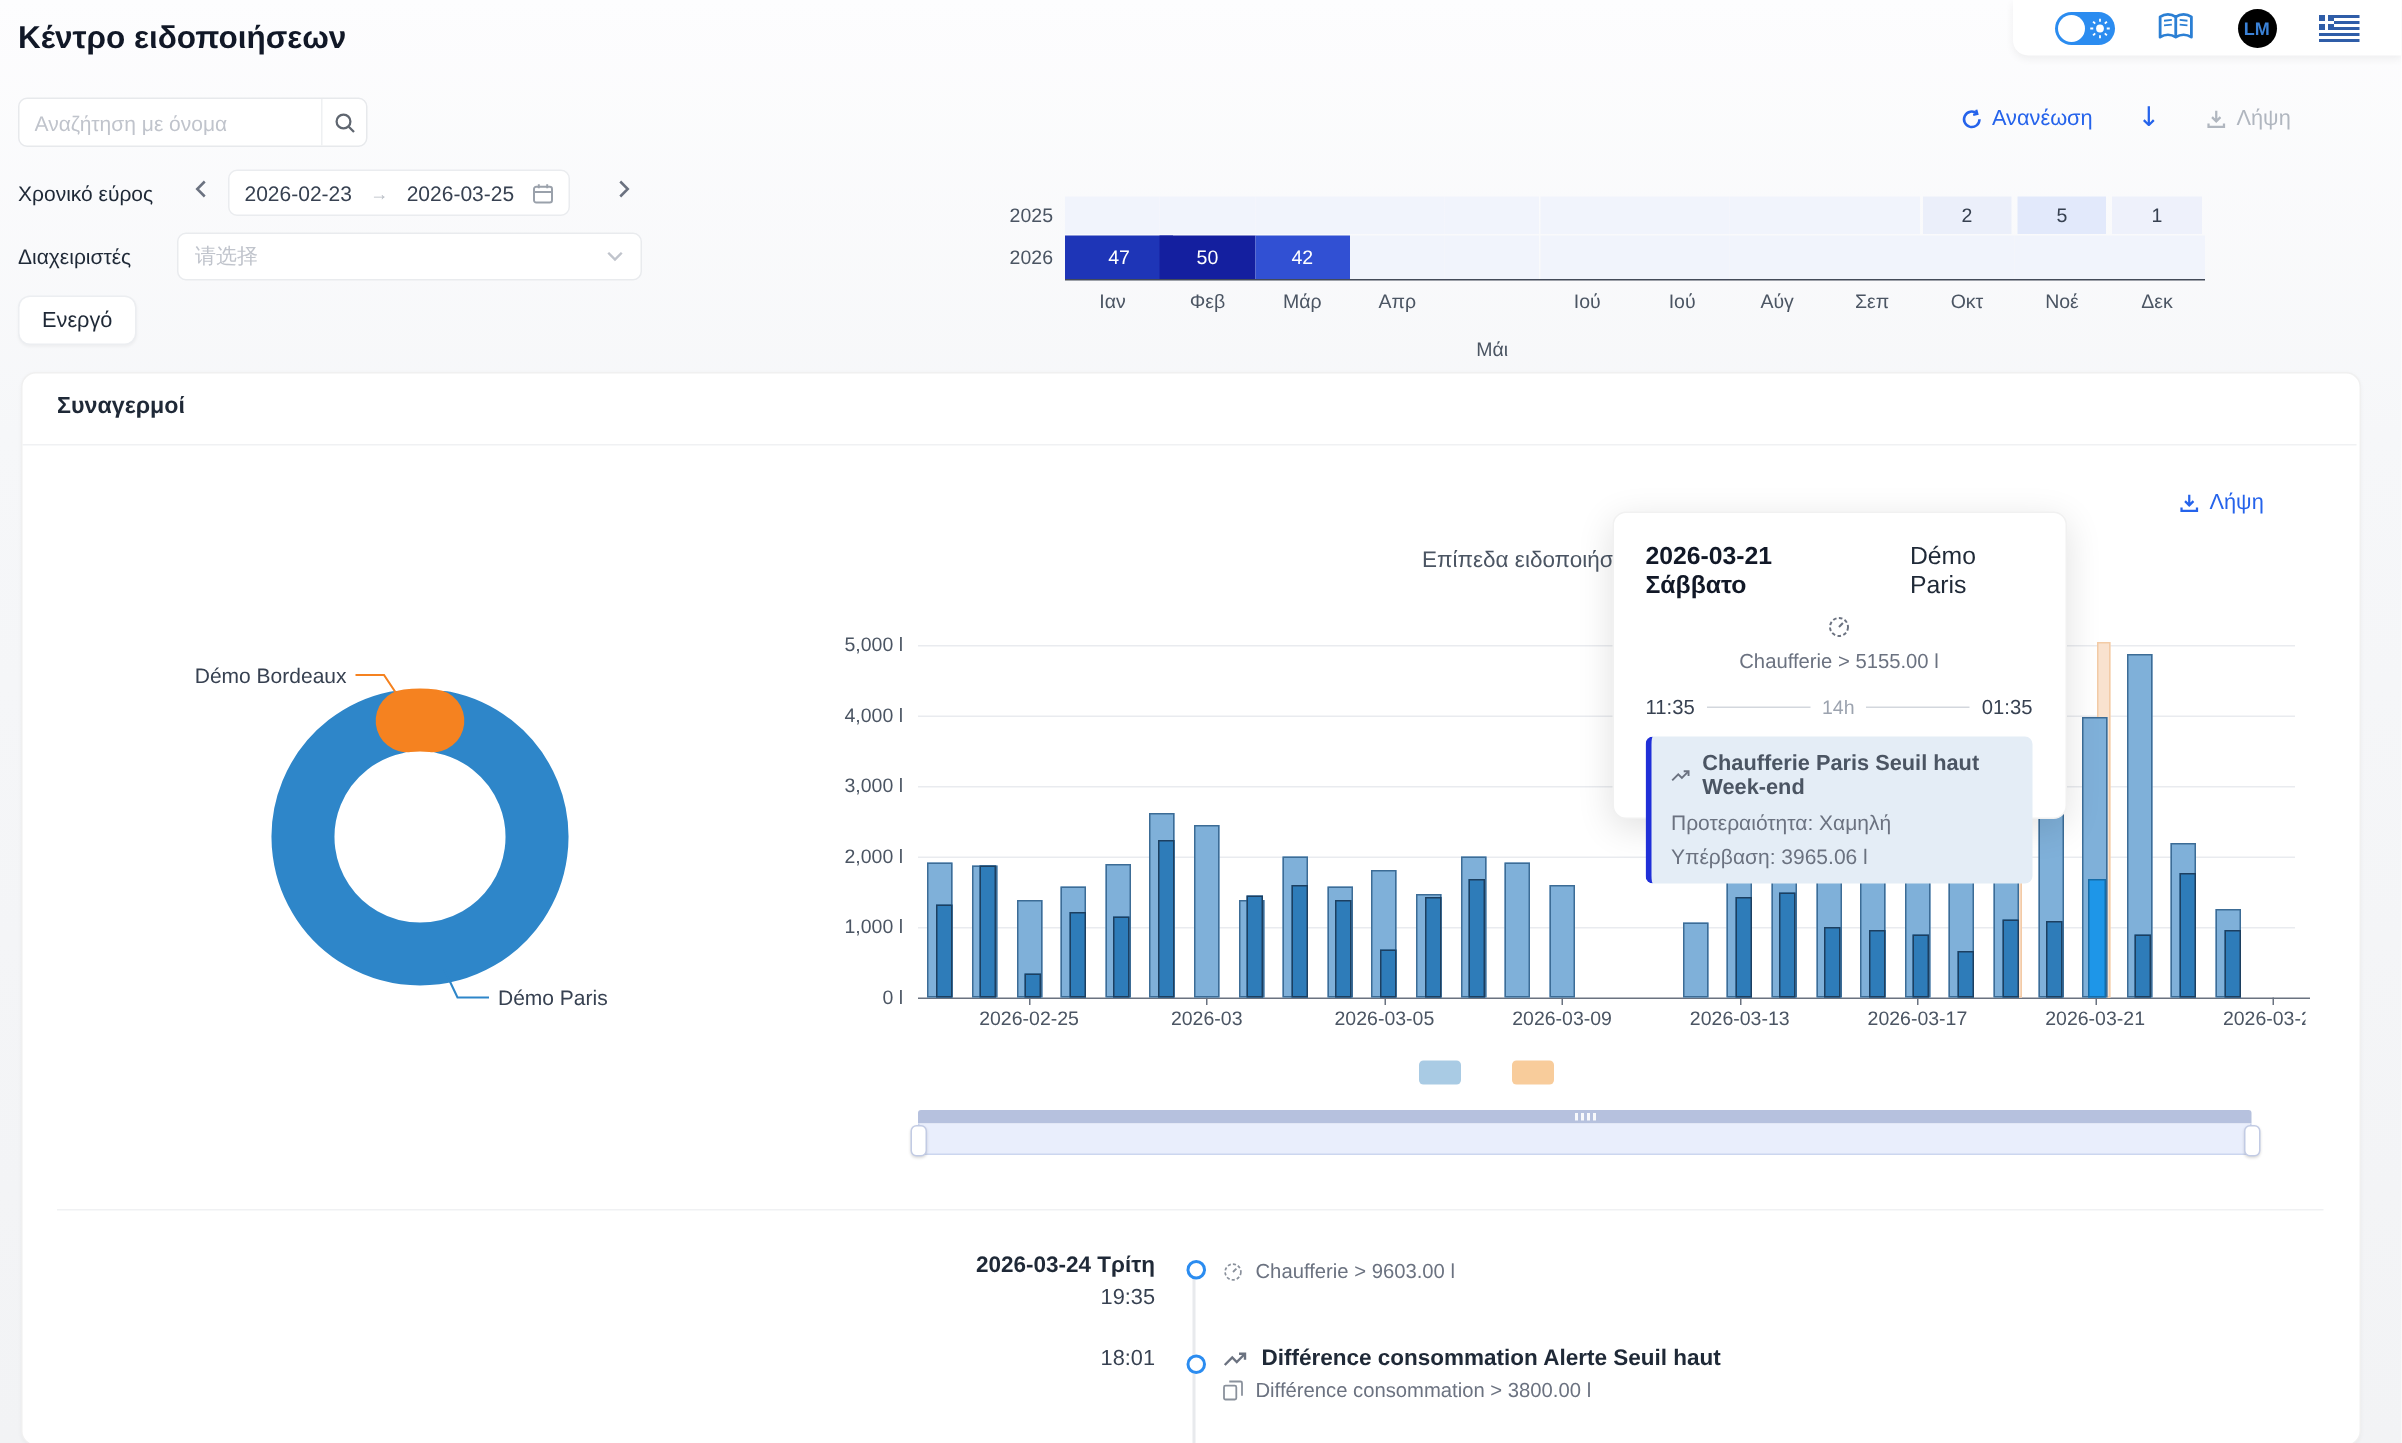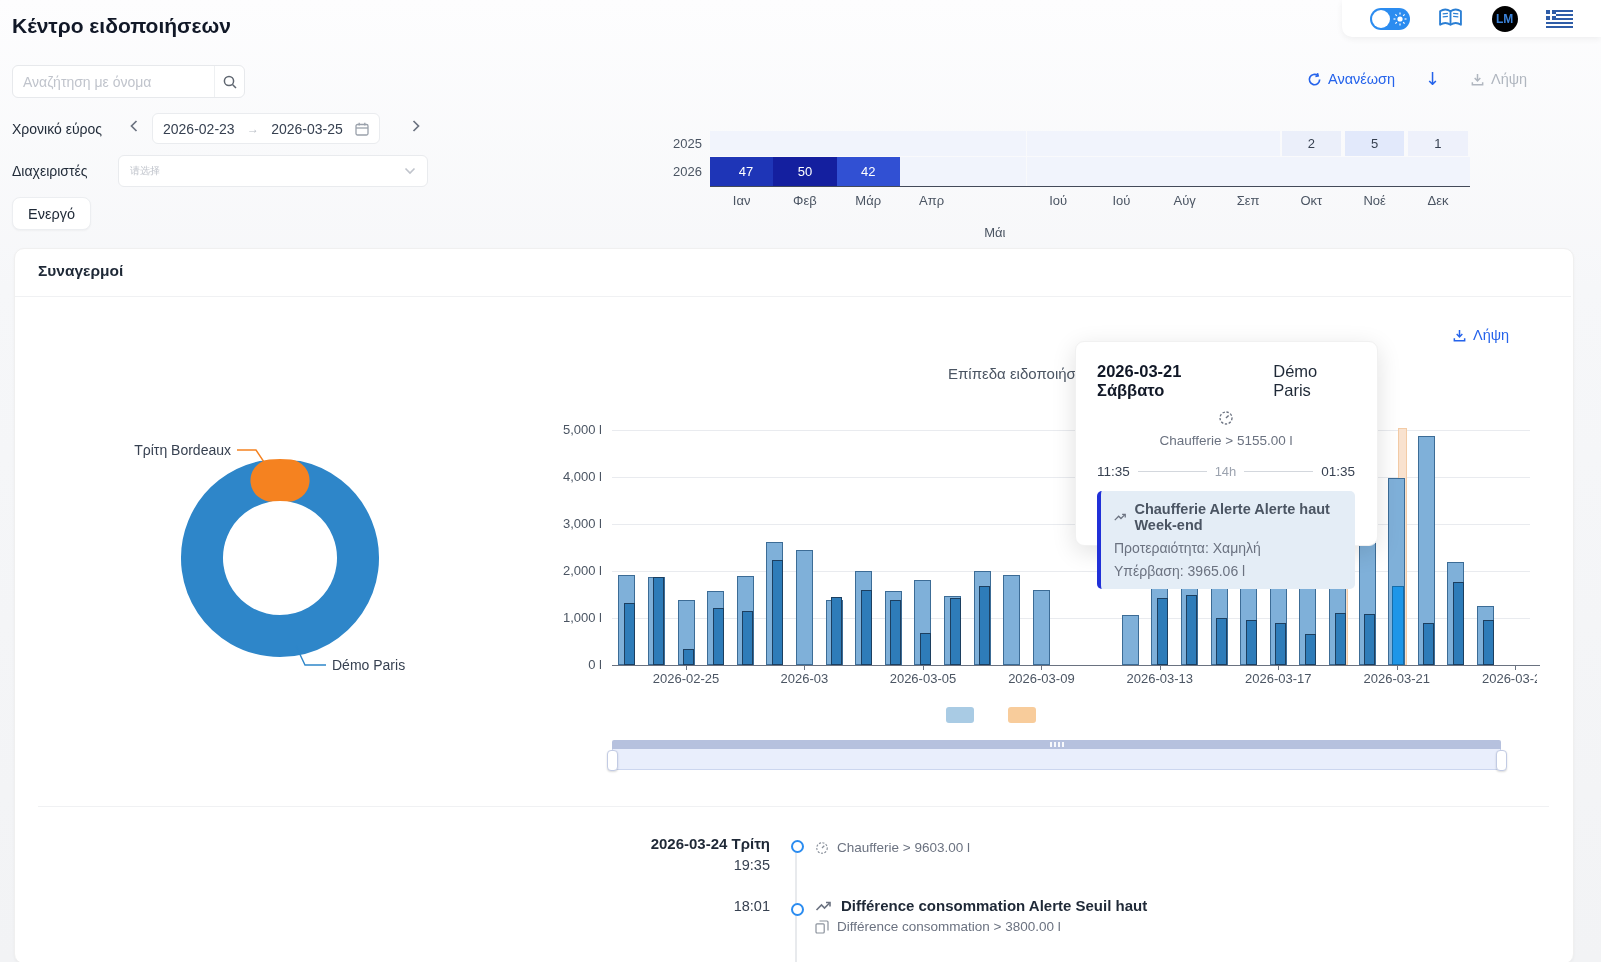--- a/index.html
+++ b/index.html
@@ -27,21 +27,21 @@
   .search input::placeholder{color:#c0c4cc;}
   .search .btn{width:36px;height:100%;border-left:1px solid #eef0f2;display:flex;align-items:center;justify-content:center;cursor:pointer;}
   .linkblue{color:#2563eb;font-size:14.5px;display:flex;align-items:center;gap:6px;cursor:pointer;}
   .linkgray{color:#b0b6bf;font-size:14.5px;display:flex;align-items:center;gap:6px;cursor:default;}
   .lbl{font-size:14px;color:#1f2937;}
   .picker{left:152px;top:113px;width:228px;height:31px;background:#fff;border:1px solid #eaecef;border-radius:6px;
           display:flex;align-items:center;justify-content:space-between;padding:0 10px;box-sizing:border-box;font-size:14px;color:#374151;}
   .chev{color:#8a919c;font-size:15px;cursor:pointer;user-select:none;}
   .select{left:118px;top:155px;width:310px;height:32px;background:#fff;border:1px solid #e9ebee;border-radius:6px;
           display:flex;align-items:center;justify-content:space-between;padding:0 11px;box-sizing:border-box;}
-  .select .ph{color:#c0c4cc;font-size:10px;}
+  .select .ph{color:#c0c4cc;font-size:14px;}
   .tagbtn{left:12px;top:197px;width:77px;height:31px;background:#fff;border:1px solid #eceef1;border-radius:8px;
           box-shadow:0 1px 2px rgba(0,0,0,.04);display:flex;align-items:center;justify-content:center;
           font-size:14.5px;color:#1f2937;cursor:pointer;}
   
   .hm-year{font-size:13px;color:#4b5563;width:30px;text-align:right;}
   .hm-cell{position:absolute;box-sizing:border-box;display:flex;align-items:center;justify-content:center;font-size:13px;}
   .hm-month{position:absolute;font-size:13px;color:#4b5563;text-align:center;}
   
   .card{left:14px;top:248px;width:1558px;height:714px;background:#fff;border:1px solid #f0f0f0;border-radius:10px;
         box-shadow:0 1px 3px rgba(0,0,0,.04);}
@@ -240,21 +240,21 @@
 </div>
 
 <div class="abs chart-title" style="left:948px;top:365px;">Επίπεδα ειδοποιήσεων</div>
 
 <svg id="donut" class="abs" style="left:140px;top:425px;z-index:3;" width="280" height="265" viewBox="0 0 280 265">
     <path d="M 155.95069204365964 56.64834367658857 A 78 78 0 1 1 124.0493079563403 56.64834367658858" fill="none" stroke="#2e86c9" stroke-width="42" stroke-linecap="round"></path>
     <path d="M 131.44072373489848 55.47104547449598 A 78 78 0 0 1 148.55927626510154 55.47104547449598" fill="none" stroke="#f58220" stroke-width="42" stroke-linecap="round"></path>
     <polyline points="97,25 116,25 124,37" fill="none" stroke="#f58220" stroke-width="1.4"></polyline>
     <polyline points="156,221 165,240 186,240" fill="none" stroke="#2e86c9" stroke-width="1.4"></polyline>
   </svg>
-<div class="abs donut-label" style="left:96px;top:442px;width:135px;text-align:right;">Τρίτη Bordeaux</div>
+<div class="abs donut-label" style="left:96px;top:442px;width:135px;text-align:right;">Démo Bordeaux</div>
 <div class="abs donut-label" style="left:332px;top:657px;">Démo Paris</div>
 
 <div id="barchart">
     <div class="ylab" style="left: 542px; top: 657px;">0 l</div>
     <div class="gridline" style="left: 612px; top: 618px; width: 918px;"></div>
     <div class="ylab" style="left: 542px; top: 610px;">1,000 l</div>
     <div class="gridline" style="left: 612px; top: 571px; width: 918px;"></div>
     <div class="ylab" style="left: 542px; top: 563px;">2,000 l</div>
     <div class="gridline" style="left: 612px; top: 524px; width: 918px;"></div>
     <div class="ylab" style="left: 542px; top: 516px;">3,000 l</div>
@@ -375,21 +375,21 @@
     <span class="tt-dur">14h</span>
     <span class="tt-line"></span>
     <span>01:35</span>
   </div>
   <div class="tt-panel">
     <div class="tt-panel-title">
       <svg width="16" height="14" viewBox="0 0 16 14">
         <path d="M1 11 L6 6 L9 9 L14 4" fill="none" stroke="#6b7280" stroke-width="1.6"></path>
         <path d="M10.5 3.5 H14.5 V7.5" fill="none" stroke="#6b7280" stroke-width="1.6"></path>
       </svg>
-      <span>Chaufferie Alerte Alerte haut Week-end</span>
+      <span>Chaufferie Paris Seuil haut Week-end</span>
     </div>
     <div class="tt-panel-row">Προτεραιότητα: Χαμηλή</div>
     <div class="tt-panel-row">Υπέρβαση: 3965.06 l</div>
   </div>
 </div>
 
 <div class="abs tl-vline" style="left:795px;top:852px;height:110px;"></div>
 
 <div class="abs tl-date" style="left:620px;top:835px;width:150px;">2026-03-24 Τρίτη</div>
 <div class="abs tl-time" style="left:620px;top:857px;width:150px;">19:35</div>

